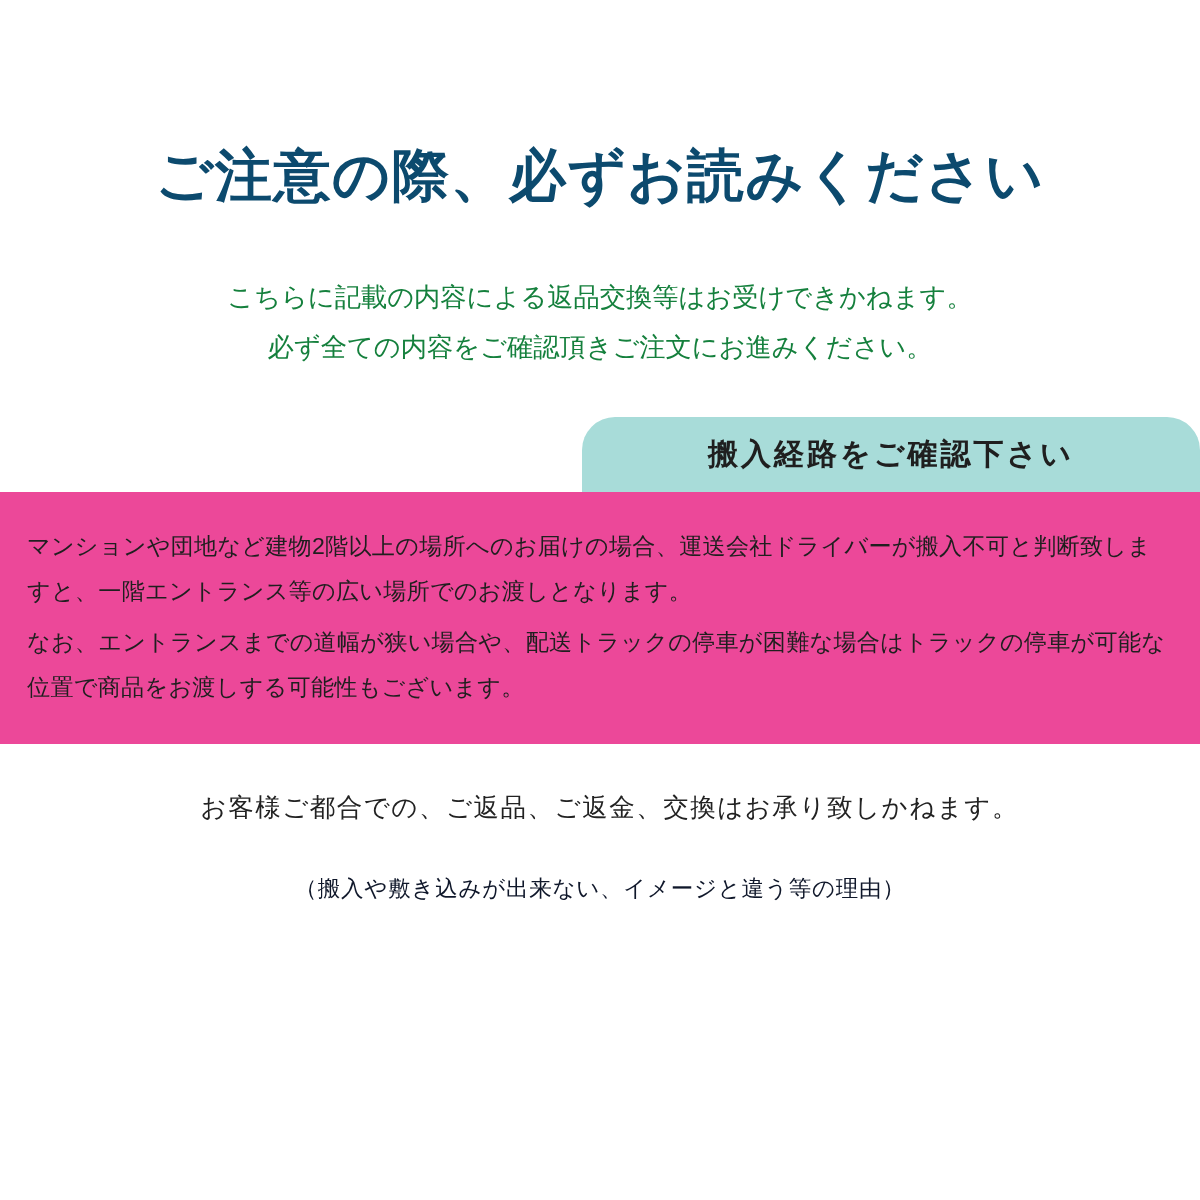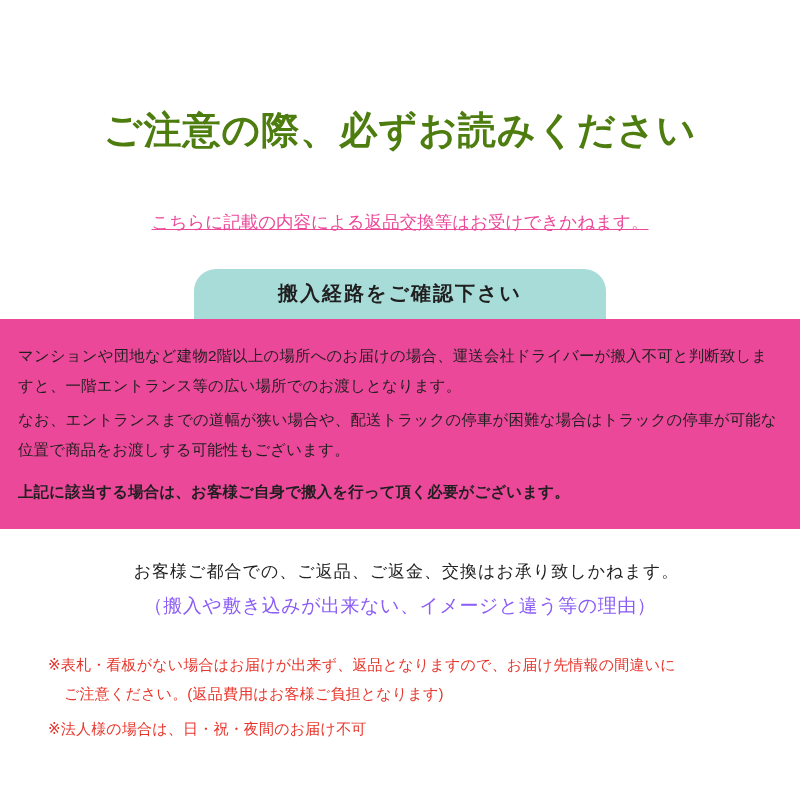--- a/index.html
+++ b/index.html
@@ -20,44 +20,43 @@
     height: 800px;
     box-sizing: border-box;
   }
 
   
   .heading {
     text-align: center;
     font-size: 38px;
     font-weight: bold;
     letter-spacing: 1px;
-    color: #4d7c0f;
-    margin: 12px;
+    color: #0c4a6e;
+    margin: 0;
     padding-top: 98px;
     line-height: 1.1;
   }
 
   
   .lead {
     text-align: center;
     font-size: 17.5px;
-    color: #ec4899;
+    color: #15803d;
     line-height: 1.9;
     margin: 0;
     padding-top: 42px;
-    text-decoration: underline;
   }
   .lead .line {
     display: block;
   }
 
   
   .banner-wrap {
     display: flex;
-    justify-content: center;
+    justify-content: flex-end;
     margin-top: 30px;
   }
   .banner {
     background: #a8dcd9;
     color: #1f1f1f;
     font-size: 20px;
     font-weight: bold;
     letter-spacing: 2px;
     border-radius: 22px 22px 0 0;
     padding: 11px 56px 12px 56px;
@@ -92,24 +91,25 @@
     margin-top: 28px;
   }
   .lower .l1 {
     font-size: 17px;
     color: #222;
     letter-spacing: 1px;
     line-height: 1.8;
     padding-left: 13px;
   }
   .lower .l2 {
-    font-size: 19px;
-    color: #8b5cf6;
+    font-size: 15px;
+    color: #0f172a;
     letter-spacing: 0.5px;
     line-height: 1.9;
+    margin-top: 24px;
   }
 
   
   .notes {
     margin-top: 26px;
     padding-left: 48px;
     color: #e8352b;
     font-size: 15px;
     line-height: 1.95;
     letter-spacing: 0.2px;
@@ -127,40 +127,31 @@
 </style>
 </head>
 <body>
 
 <div class="page">
 
   <h1 class="heading">ご注意の際、必ずお読みください</h1>
 
   <div class="lead">
     <span class="line">こちらに記載の内容による返品交換等はお受けできかねます。</span>
+    <span class="line">必ず全ての内容をご確認頂きご注文にお進みください。</span>
   </div>
 
   <div class="banner-wrap">
     <div class="banner">搬入経路をご確認下さい</div>
   </div>
 
   <div class="panel">
     <p>マンションや団地など建物2階以上の場所へのお届けの場合、運送会社ドライバーが搬入不可と判断致しますと、一階エントランス等の広い場所でのお渡しとなります。</p>
     <p class="spaced">なお、エントランスまでの道幅が狭い場合や、配送トラックの停車が困難な場合はトラックの停車が可能な位置で商品をお渡しする可能性もございます。</p>
-    <p class="bold">上記に該当する場合は、お客様ご自身で搬入を行って頂く必要がございます。</p>
   </div>
 
   <div class="lower">
     <div class="l1">お客様ご都合での、ご返品、ご返金、交換はお承り致しかねます。</div>
     <div class="l2">（搬入や敷き込みが出来ない、イメージと違う等の理由）</div>
   </div>
 
-  <div class="notes">
-    <div class="note-block">
-      <span class="n-line">※表札・看板がない場合はお届けが出来ず、返品となりますので、お届け先情報の間違いに</span>
-      <span class="indent">ご注意ください。(返品費用はお客様ご負担となります)</span>
-    </div>
-    <div>
-      <span class="n-line">※法人様の場合は、日・祝・夜間のお届け不可</span>
-    </div>
-  </div>
 
 </div>
 
 </body></html>

